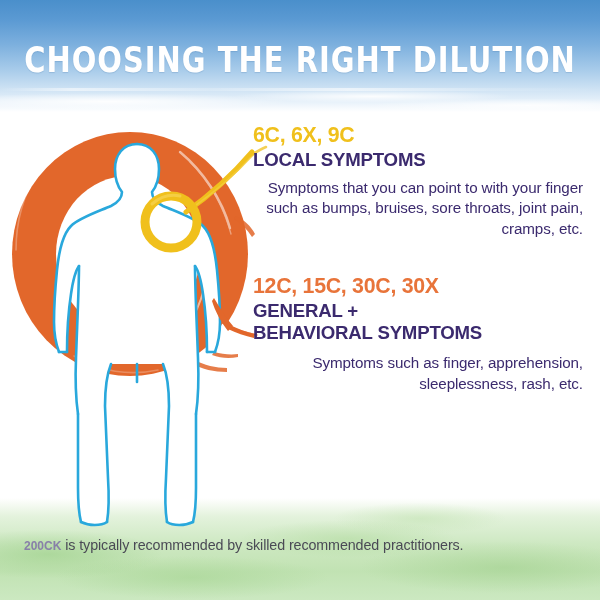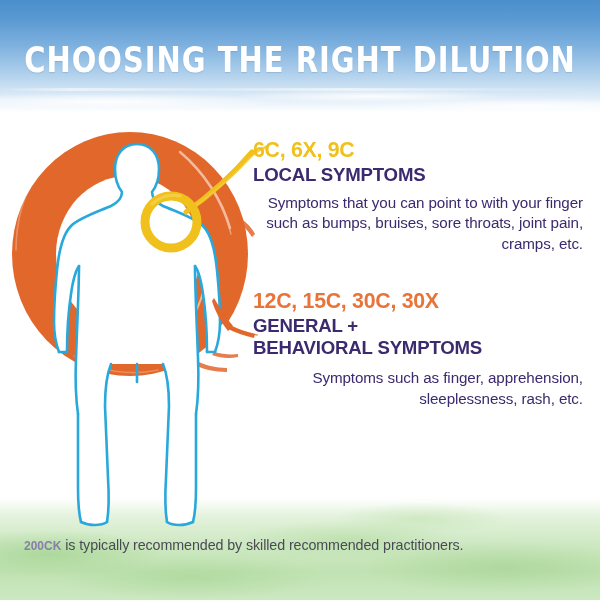--- a/index.html
+++ b/index.html
@@ -136,21 +136,21 @@
     top: 298px;
     width: 58px;
     height: 44px;
   }
   .tick-wrap svg { display: block; }
 
   
   .content {
     position: absolute;
     left: 253px;
-    top: 137px;
+    top: 122px;
     width: 330px;
   }
   .block { margin-bottom: 14px; }
 
   .dil-line {
     font-weight: bold;
     font-size: 22px;
     line-height: 26px;
     letter-spacing: -0.3px;
     margin: 0 0 1px 0;

